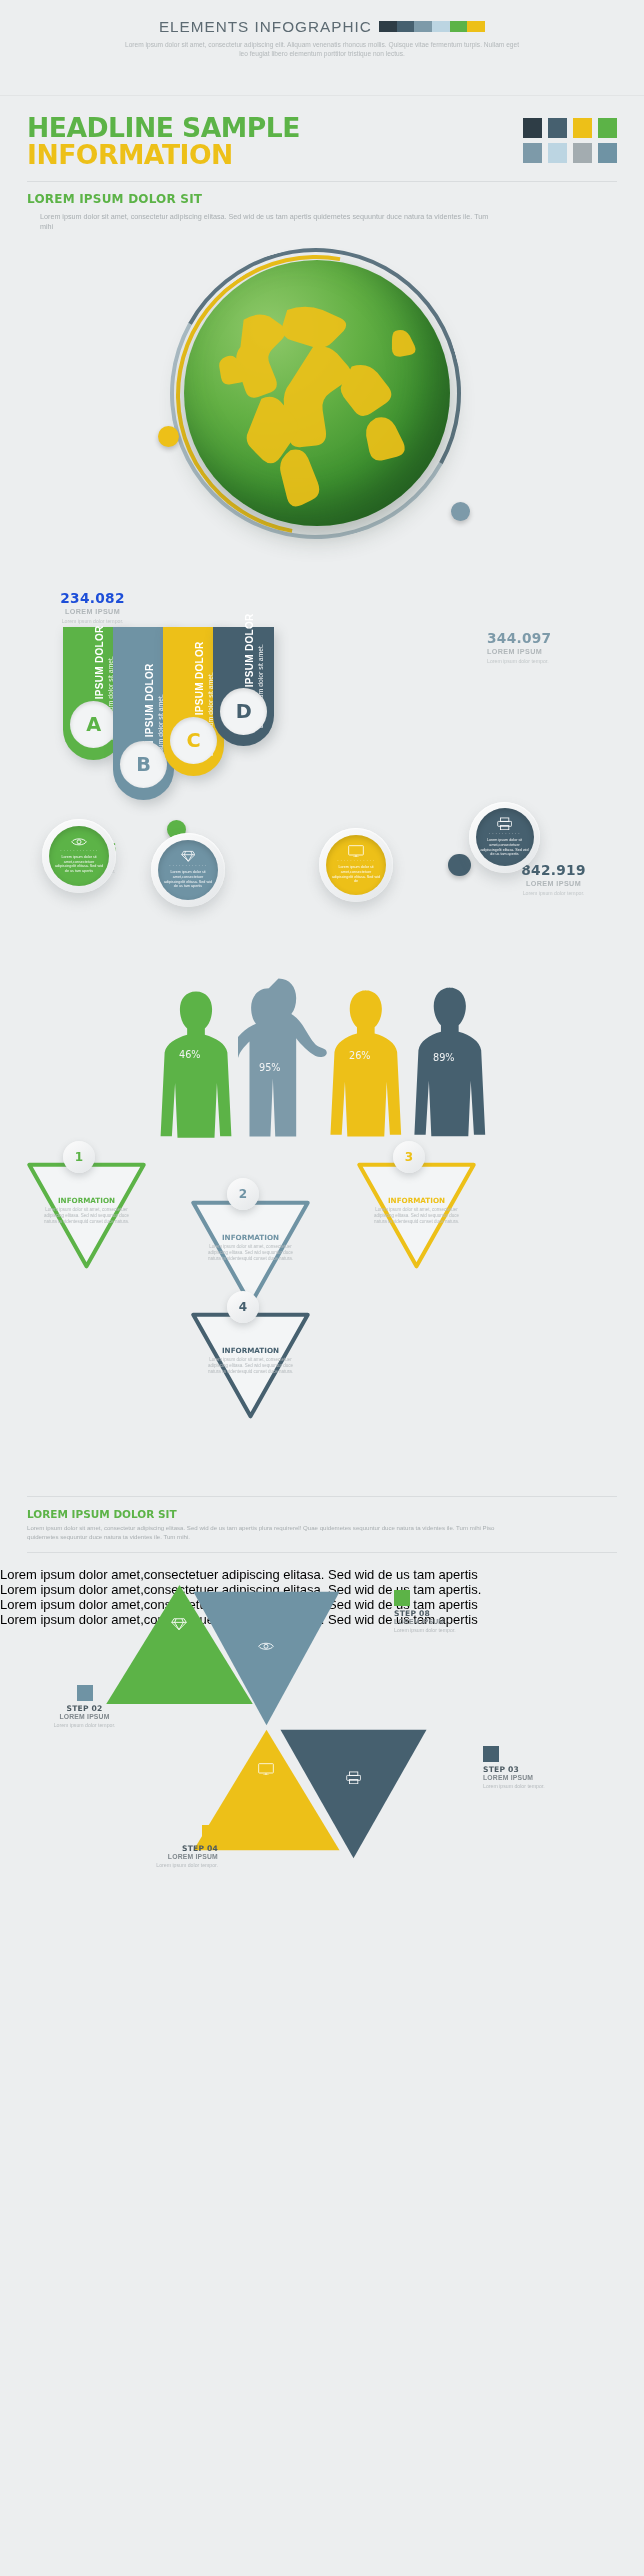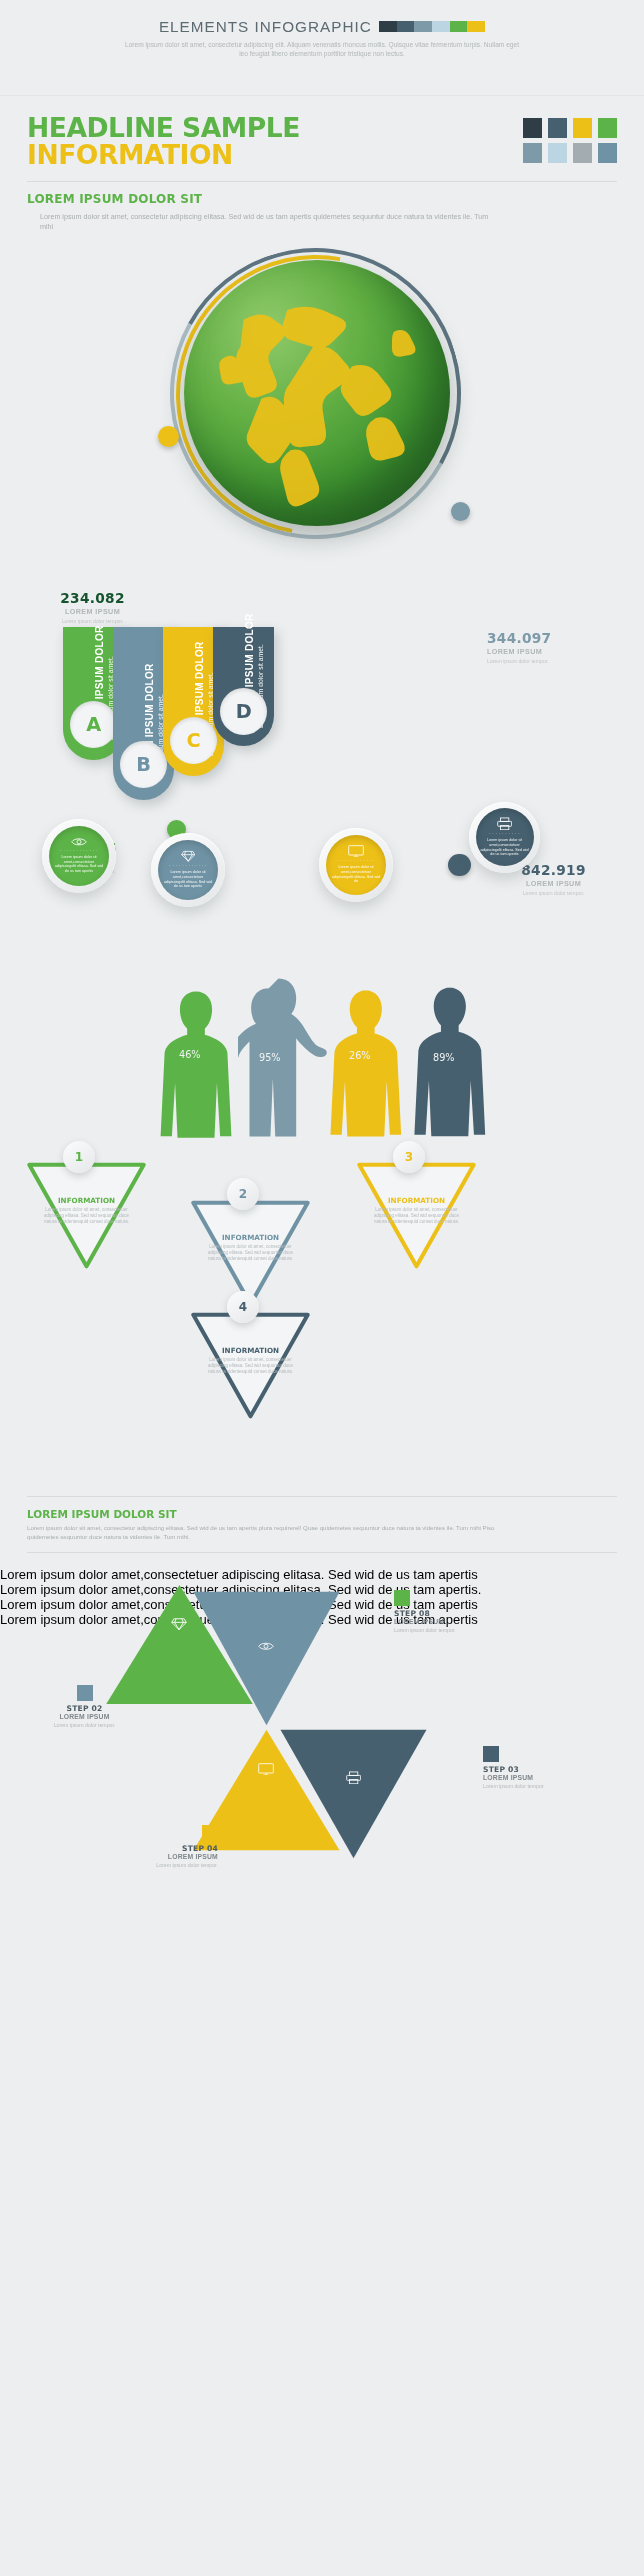--- a/index.html
+++ b/index.html
@@ -50,21 +50,21 @@
   .n-yellow{width:21px;height:21px;background:#edc018;left:158px;top:190px;}
   .n-blue{width:19.3px;height:19.3px;background:#7d9aa9;left:451px;top:266px;}
   .n-green{width:19.3px;height:19.3px;background:#5cb347;left:167px;top:584px;}
   .n-dark{width:22.5px;height:22.5px;background:#46606f;left:448px;top:618px;}
 
   .stat{position:absolute;}
   .stat .num{font-size:13.7px;font-weight:bold;letter-spacing:0.3px;font-family:"DejaVu Sans",sans-serif;}
   .stat .lbl{font-size:7.2px;font-weight:bold;color:#b0b6b9;letter-spacing:0.4px;margin-top:1.6px;}
   .stat .sml{font-size:5.2px;color:#c2c7c9;line-height:6.4px;margin-top:1.6px;}
   .s1{left:24px;top:354px;width:137px;text-align:center;}
-  .s1 .num{color:#14532d;}
+  .s1 .num{color:#1d4ed8;}
   .s2{left:487px;top:394px;width:141px;}
   .s2 .num{color:#7d9aa9;}
   .s3{left:16px;top:604px;width:137px;text-align:center;}
   .s3 .num{color:#5cb347;}
   .s4{left:479px;top:626px;width:149px;text-align:center;}
   .s4 .num{color:#46606f;}
 
   
   .banners{position:relative;height:266px;margin-top:4.8px;}
   .banner{position:absolute;top:0;width:61px;border-radius:0 0 31px 31px;
@@ -296,21 +296,21 @@
 
   <div class="people" style="margin-top:72px;">
     <svg class="person" style="left:159px;width:74px;height:150px;" viewBox="0 0 92 186">
       <path fill="#5cb347" d="M46 4 c13 0 20 10 20 22 c0 11-4 20-9 24 l0 8 c14 4 26 11 28 22 l5 104 l-14 0 l-4-66 l-3 68 l-46 0 l-3-68 l-4 66 l-14 0 l5-104 c2-11 14-18 28-22 l0-8 c-5-4-9-13-9-24 c0-12 7-22 20-22z"></path>
     </svg>
     <div class="pct" style="left:179px;top:84px;">46%</div>
 
     <svg class="person" style="left:238px;width:89px;height:161px;" viewBox="0 0 110 200">
       <path fill="#7d9aa9" d="M50 2 c14 0 22 11 22 24 c0 8-2 15-6 20 c5 3 11 9 14 14 c6 9 10 18 16 24 c5 5 14 4 14 10 c0 5-8 7-14 4 c-9-5-18-14-24-22 l0 122 l-26 0 l-3-72 l-3 72 l-26 0 l0-118 c-6 6-12 12-14 20 l-12-3 c4-16 16-30 30-37 l4-2 c-4-5-6-12-6-20 c0-13 8-24 22-24z"></path>
     </svg>
-    <div class="pct" style="left:259px;top:87px;">95%</div>
+    <div class="pct" style="left:259px;top:97px;">95%</div>
 
     <svg class="person" style="left:328px;width:74px;height:151px;" viewBox="0 0 92 188">
       <path fill="#edc018" d="M46 4 c13 0 21 10 21 23 c0 10-4 19-9 23 l0 8 c15 4 26 12 28 23 l5 103 l-14 0 l-4-66 l-3 68 l-46 0 l-3-68 l-4 66 l-14 0 l5-103 c2-11 13-19 28-23 l0-8 c-5-4-9-13-9-23 c0-13 8-23 21-23z"></path>
     </svg>
     <div class="pct" style="left:349px;top:85px;">26%</div>
 
     <svg class="person" style="left:412px;width:74px;height:153px;" viewBox="0 0 92 190">
       <path fill="#46606f" d="M46 3 c13 0 21 10 21 23 c0 10-4 19-9 24 l0 8 c15 4 26 12 28 23 l5 105 l-14 0 l-4-67 l-3 69 l-46 0 l-3-69 l-4 67 l-14 0 l5-105 c2-11 13-19 28-23 l0-8 c-5-5-9-14-9-24 c0-13 8-23 21-23z"></path>
     </svg>
     <div class="pct" style="left:433px;top:87px;">89%</div>

